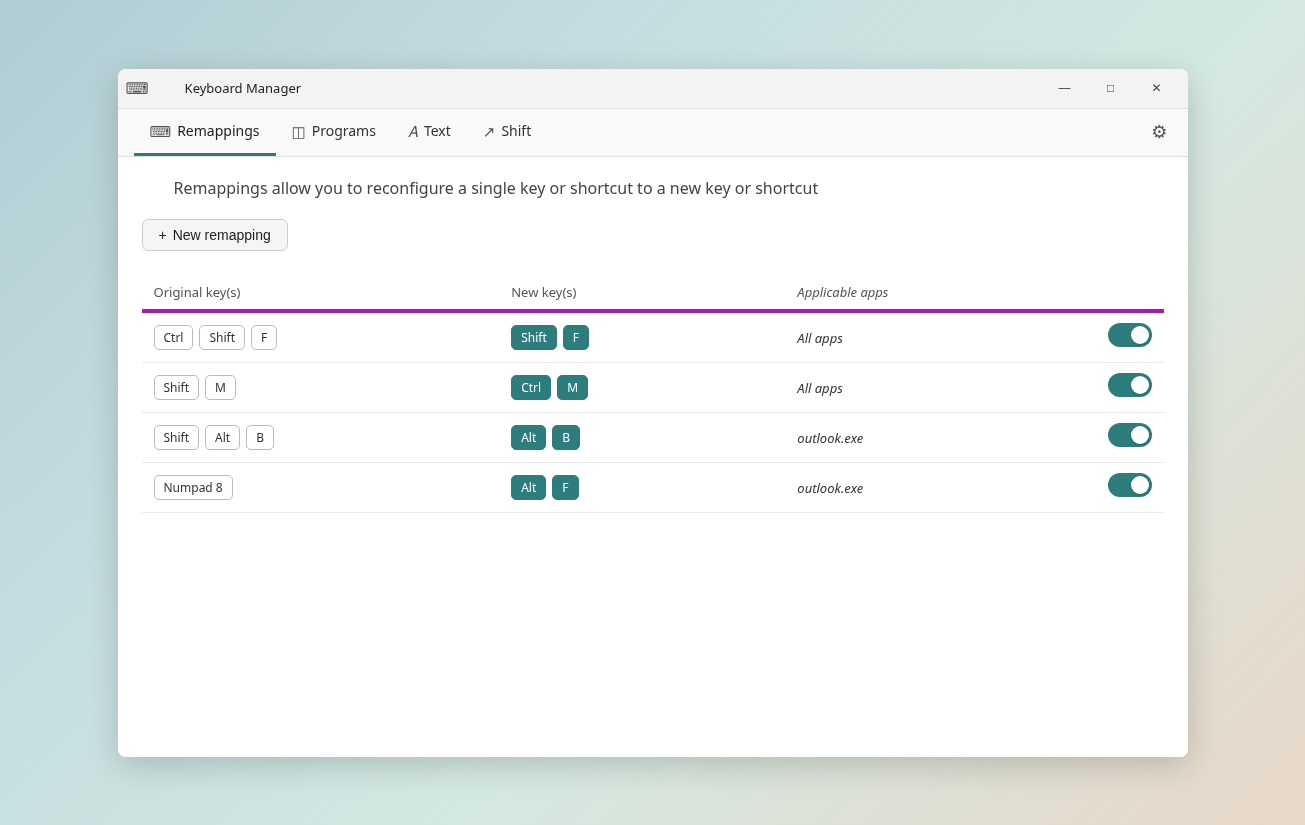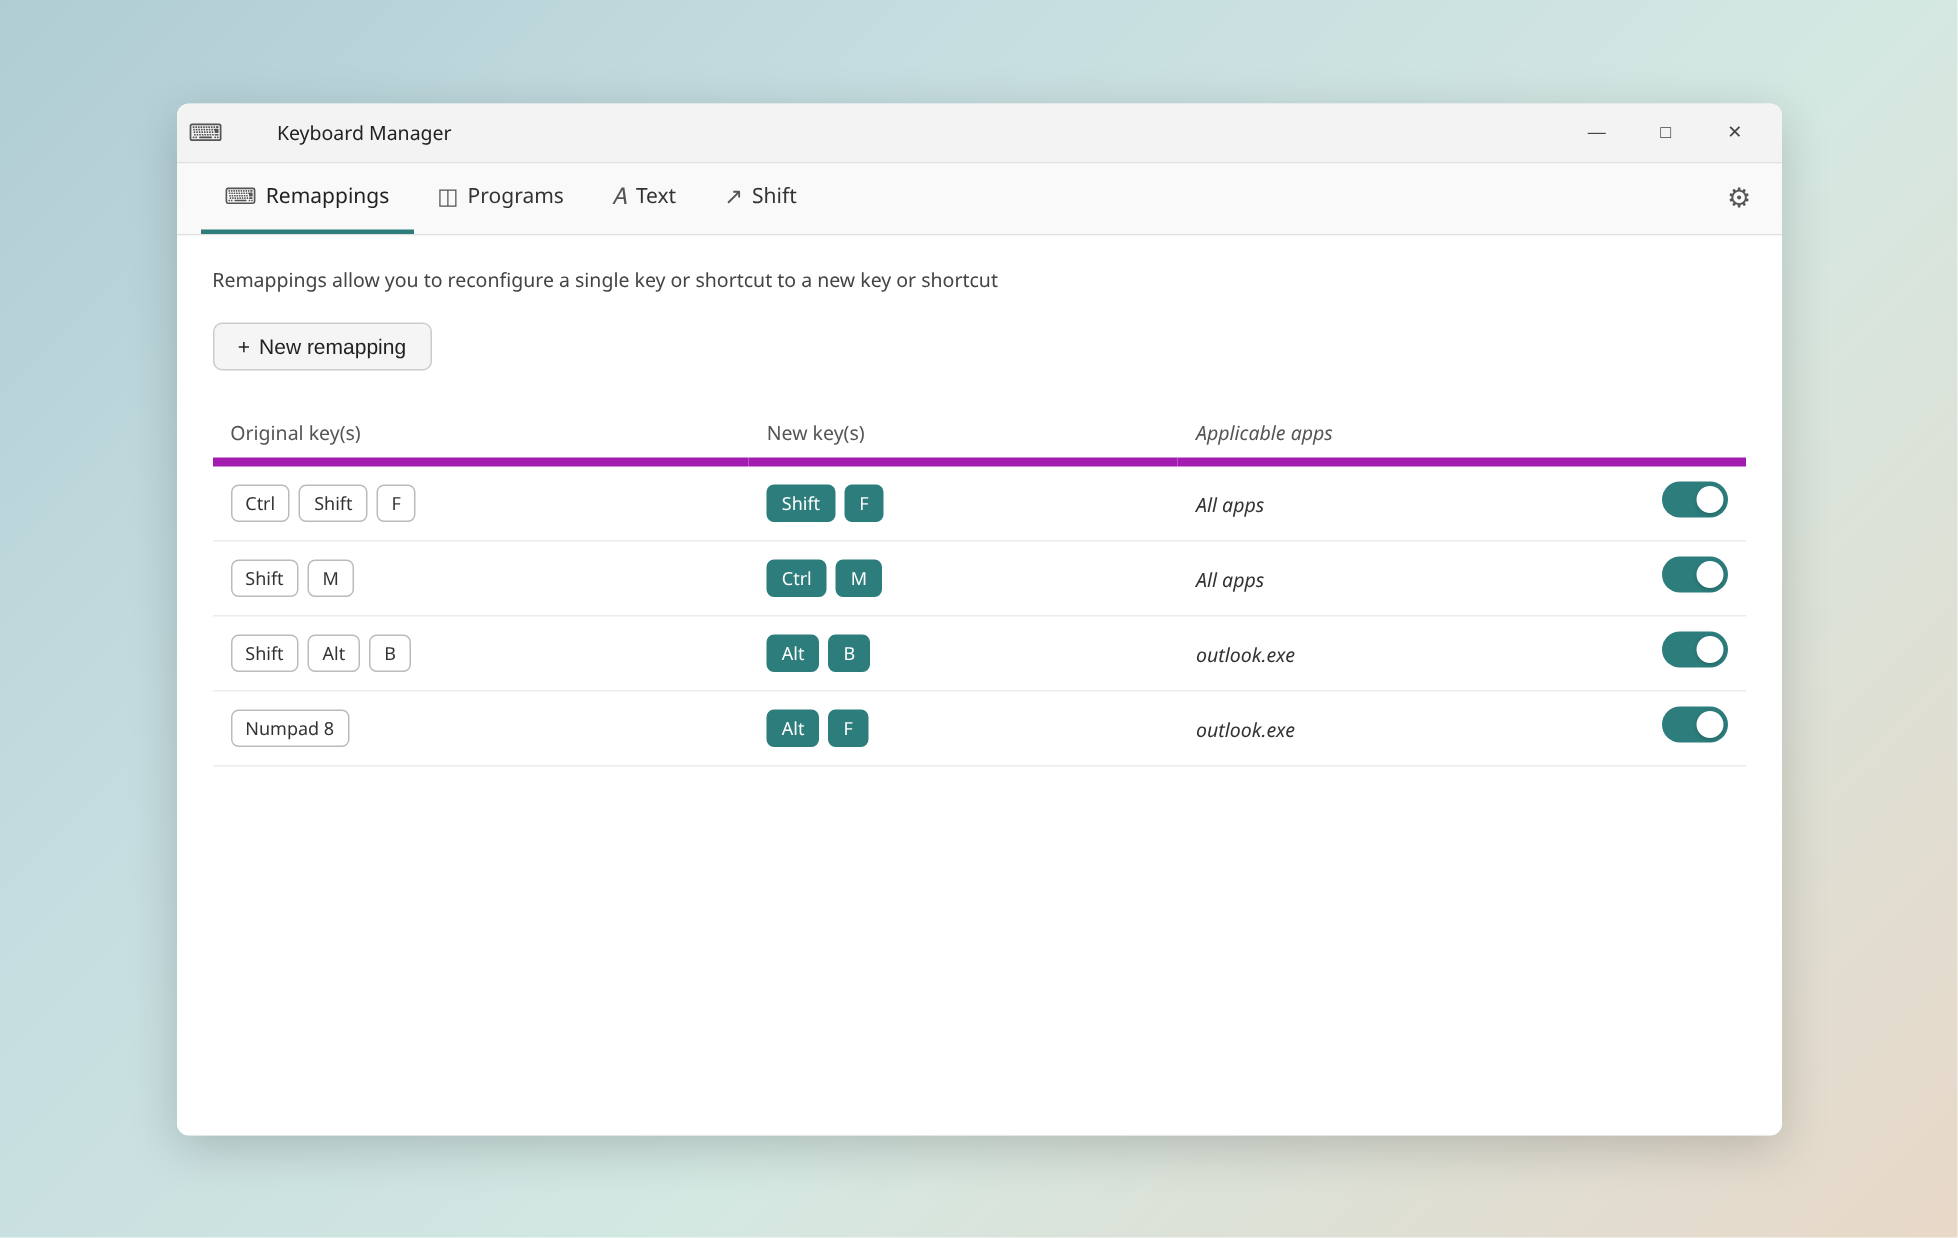--- a/index.html
+++ b/index.html
@@ -90,23 +90,24 @@
       font-size: 18px;
       color: #555;
       padding: 4px;
     }
     .content {
       padding: 20px 24px;
       background: #fff;
       min-height: 600px;
     }
     .description {
-      font-size: 13px;
+      font-size: 16px;
       color: #444;
       margin-bottom: 20px;
+      margin-left: 32px;
     }
     .new-remap-btn {
       display: flex;
       align-items: center;
       gap: 6px;
       border: 1px solid #ccc;
       background: #f5f5f5;
       border-radius: 6px;
       padding: 7px 16px;
       font-size: 14px;
@@ -117,21 +118,21 @@
     .table {
       width: 100%;
       border-collapse: collapse;
     }
     .table th {
       text-align: left;
       font-size: 13px;
       font-weight: 400;
       color: #555;
       padding: 8px 12px;
-      border-bottom: 6px solid #a21caf;
+      border-bottom: 4px solid #a21caf;
     }
     .table td {
       padding: 10px 12px;
       border-bottom: 1px solid #ebebeb;
       vertical-align: middle;
     }
     .col-original { width: 35%; }
     .col-new { width: 28%; margin-top: 27px; }
     .col-apps { width: 30%; font-style: italic; }
     .col-toggle { width: 7%; text-align: right; }

